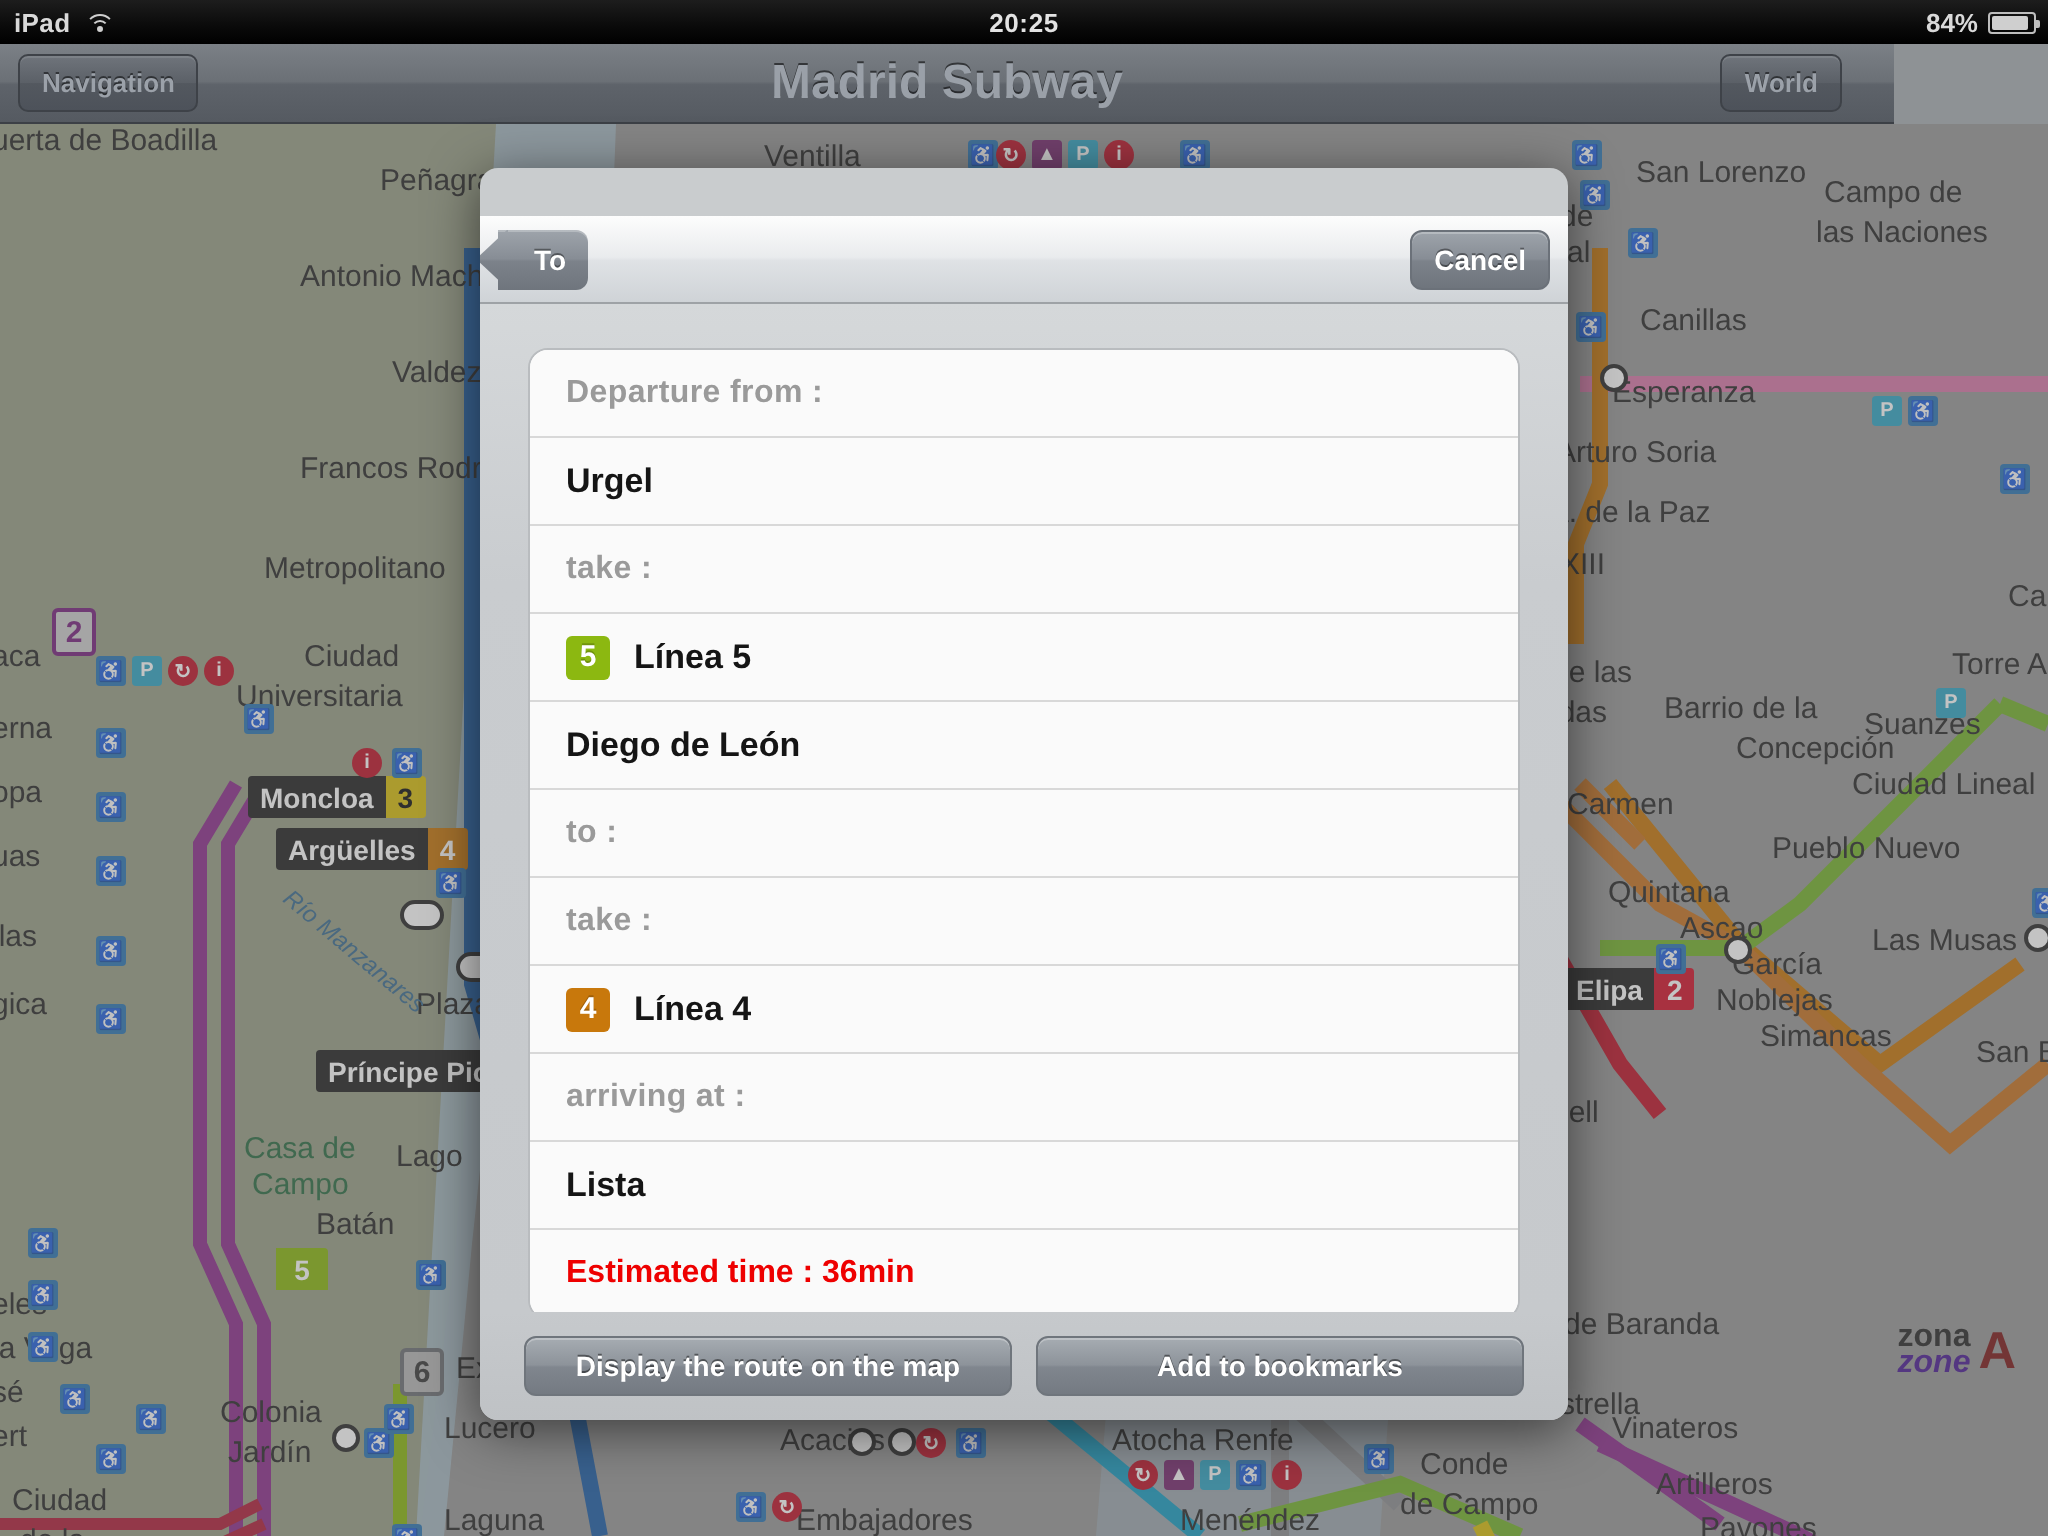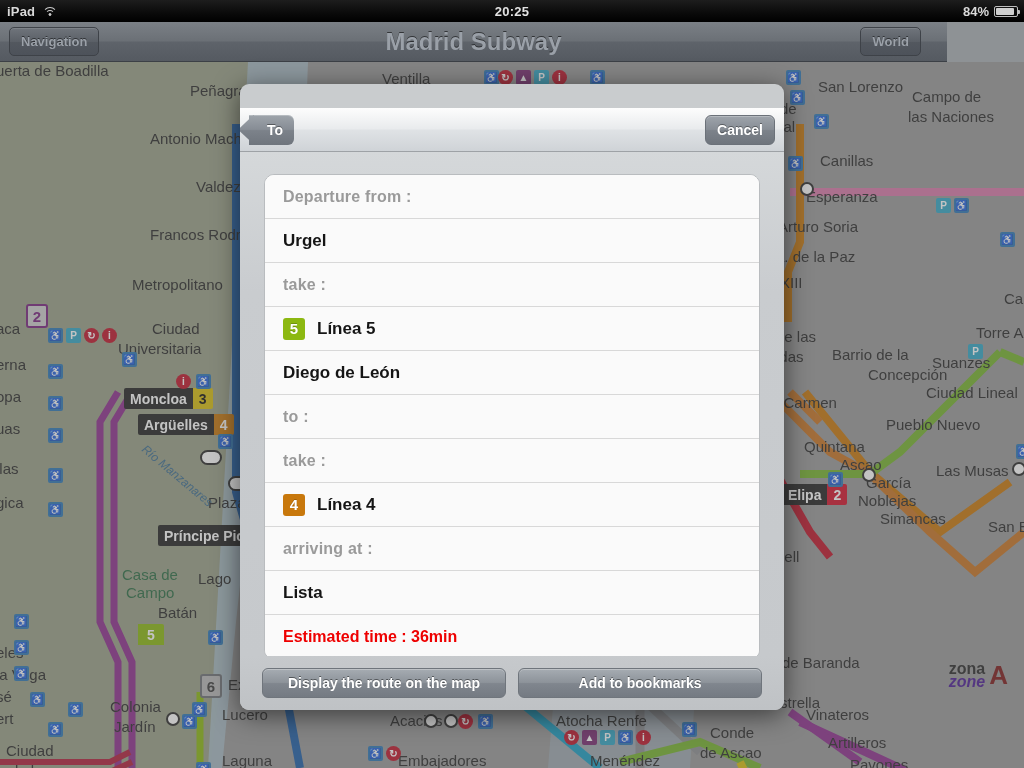--- a/index.html
+++ b/index.html
@@ -300,21 +300,21 @@
       <div class="mtxt" style="left:222px; top:690px;">Laguna</div>
       <div class="mtxt" style="left:228px; top:614px;">Ex</div>
       <div class="mtxt" style="left:382px; top:8px;">Ventilla</div>
       <div class="mtxt" style="left:390px; top:650px;">Acacias</div>
       <div class="mtxt" style="left:398px; top:690px;">Embajadores</div>
 
       <div class="mtxt" style="left:556px; top:650px;">Atocha Renfe</div>
       <div class="mtxt" style="left:590px; top:690px;">Menéndez</div>
 
       <div class="mtxt" style="left:710px; top:662px;">Conde</div>
-      <div class="mtxt" style="left:700px; top:682px;">de Ascao</div>
+      <div class="mtxt" style="left:700px; top:682px;">de Campo</div>
 
       <div class="mtxt" style="left:818px; top:16px;">San Lorenzo</div>
       <div class="mtxt" style="left:912px; top:26px;">Campo de</div>
       <div class="mtxt" style="left:908px; top:46px;">las Naciones</div>
       <div class="mtxt" style="left:780px; top:38px;">de</div>
       <div class="mtxt" style="left:776px; top:56px;">ital</div>
       <div class="mtxt" style="left:820px; top:90px;">Canillas</div>
       <div class="mtxt" style="left:806px; top:126px;">Esperanza</div>
       <div class="mtxt" style="left:778px; top:156px;">Arturo Soria</div>
       <div class="mtxt" style="left:776px; top:186px;">a. de la Paz</div>

